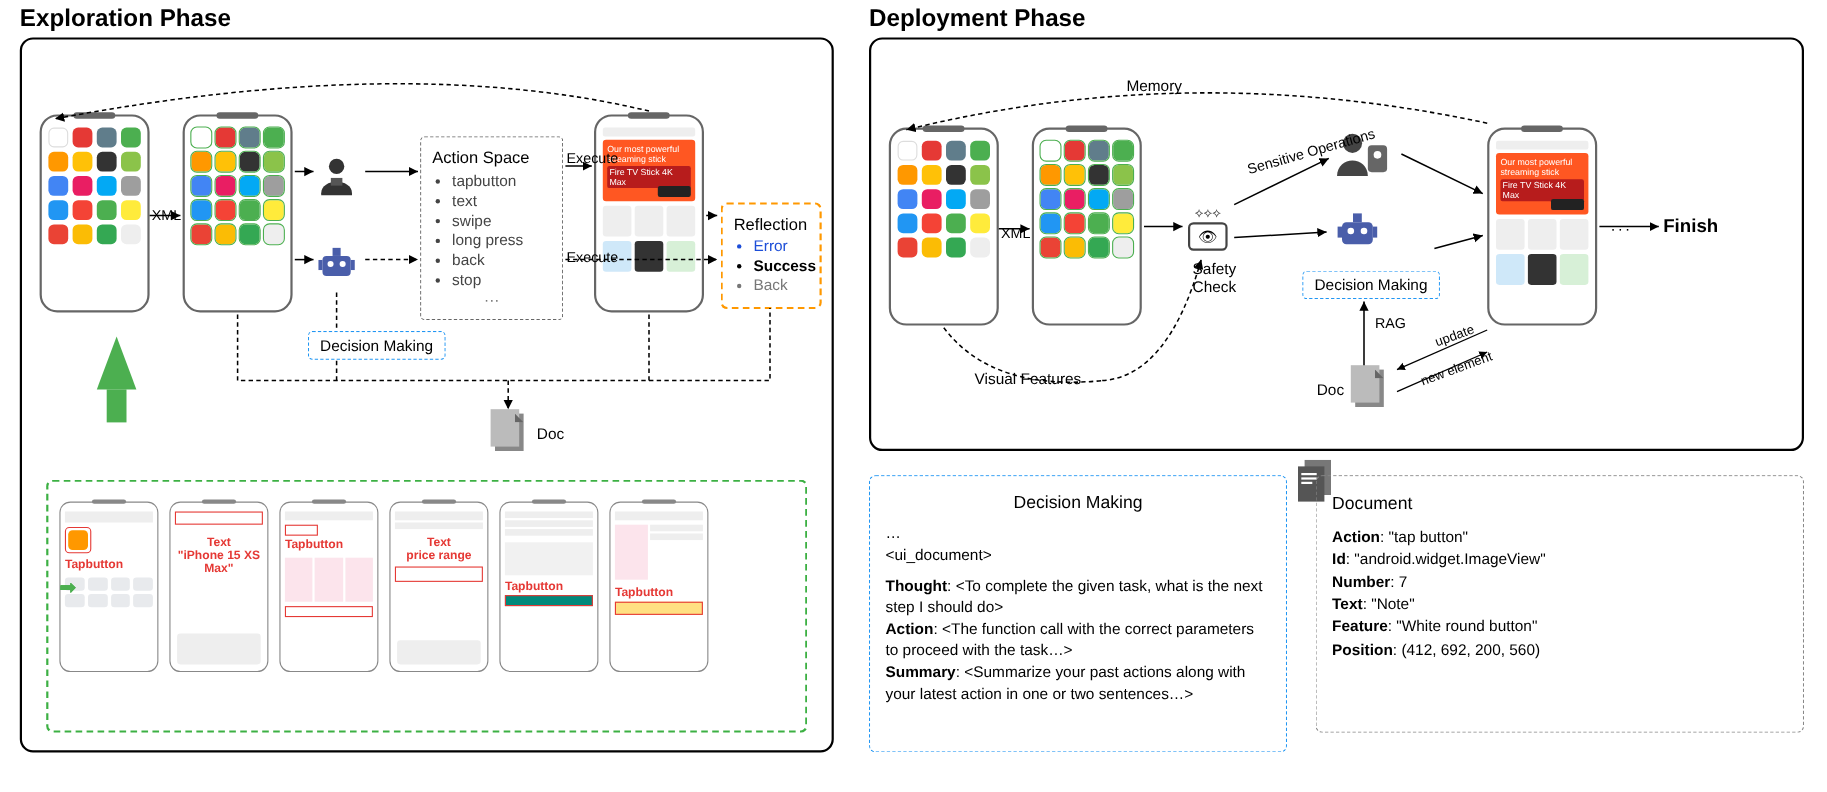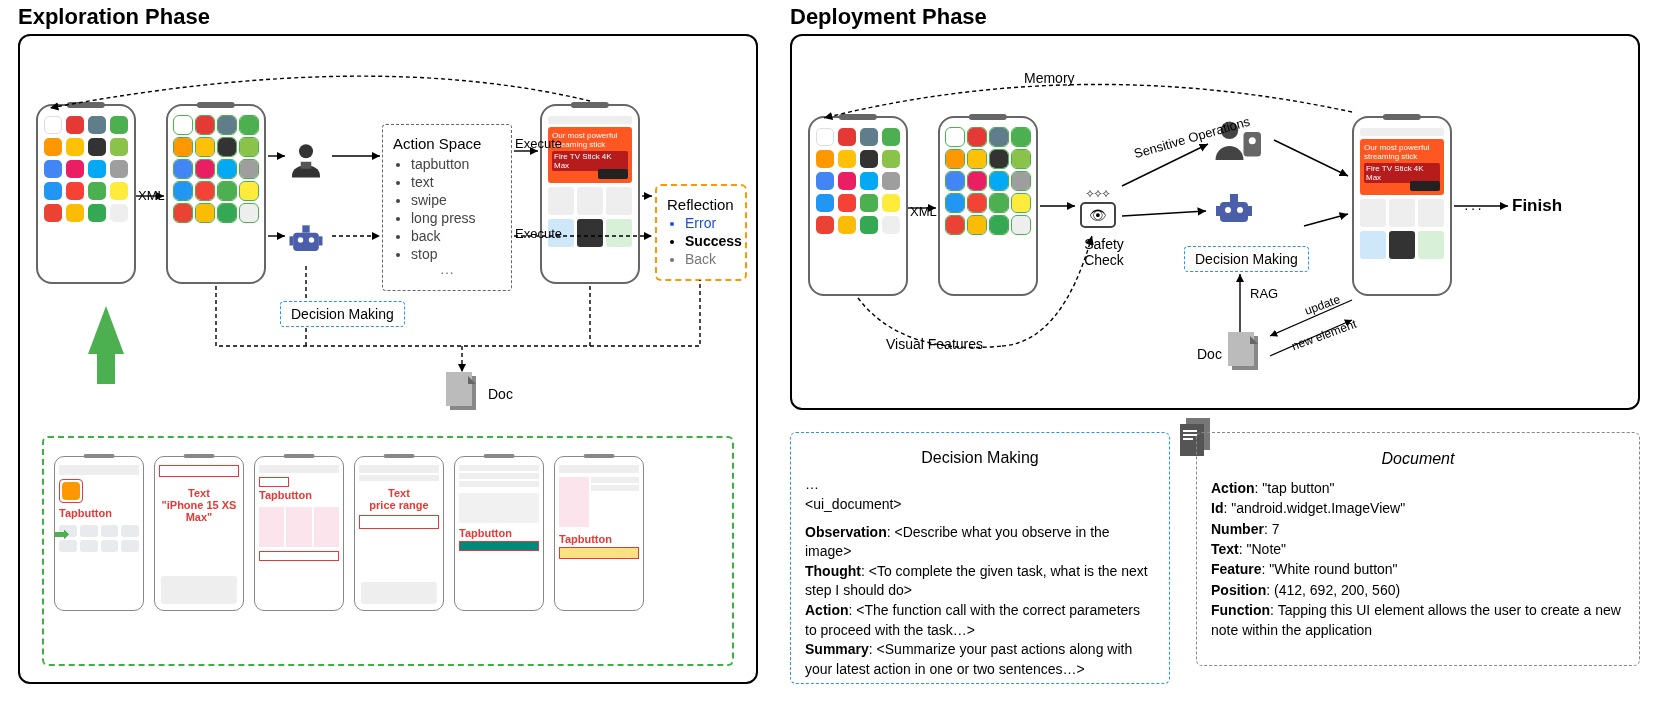--- a/index.html
+++ b/index.html
@@ -467,38 +467,36 @@
     <line x1="560" y1="264" x2="478" y2="300" stroke="#000" stroke-width="1.2" marker-end="url(#arr2)"></line>
     <line x1="478" y1="320" x2="560" y2="284" stroke="#000" stroke-width="1.2" marker-end="url(#arr2)"></line>
   </svg>
 </div>
 
 <div class="dm-box" style="left:790px; top:432px; width:380px; height:252px;">
   <div style="text-align:center; font-size:16px; margin-bottom:6px;">Decision Making</div>
   <div>…</div>
   <div>&lt;ui_document&gt;</div>
   <div style="height:8px;"></div>
-  <div><span class="bold">Observation</span>: &lt;Describe what you observe in the image&gt;</div>
   <div><span class="bold">Thought</span>: &lt;To complete the given task, what is the next step I should do&gt;</div>
   <div><span class="bold">Action</span>: &lt;The function call with the correct parameters to proceed with the task…&gt;</div>
   <div><span class="bold">Summary</span>: &lt;Summarize your past actions along with your latest action in one or two sentences…&gt;</div>
 </div>
 
 <div style="position:absolute; left:1180px; top:418px;">
   <svg width="34" height="40">
       <rect x="6" y="0" width="24" height="32" fill="#777"></rect>
       <rect x="0" y="6" width="24" height="32" fill="#555"></rect>
       <rect x="3" y="12" width="14" height="2" fill="#fff"></rect>
       <rect x="3" y="16" width="14" height="2" fill="#fff"></rect>
       <rect x="3" y="20" width="10" height="2" fill="#fff"></rect>
     </svg>
 </div>
 
 <div class="doc-box" style="left:1196px; top:432px; width:444px; height:234px;">
-  <div style="text-align:center; font-size:16px; margin-bottom:8px;font-style:italic;">Document</div>
+  <div style="text-align:left; font-size:16px; margin-bottom:8px;">Document</div>
   <div><span class="bold">Action</span><span>: "tap button"</span></div>
   <div><span class="bold">Id</span><span>: "android.widget.ImageView"</span></div>
   <div><span class="bold">Number</span><span>: 7</span></div>
   <div><span class="bold">Text</span><span>: "Note"</span></div>
   <div><span class="bold">Feature</span><span>: "White round button"</span></div>
   <div><span class="bold">Position</span><span>: (412, 692, 200, 560)</span></div>
-  <div><span class="bold">Function</span><span>: Tapping this UI element allows the user to create a new note within the application</span></div>
 </div>
 
 </body></html>

